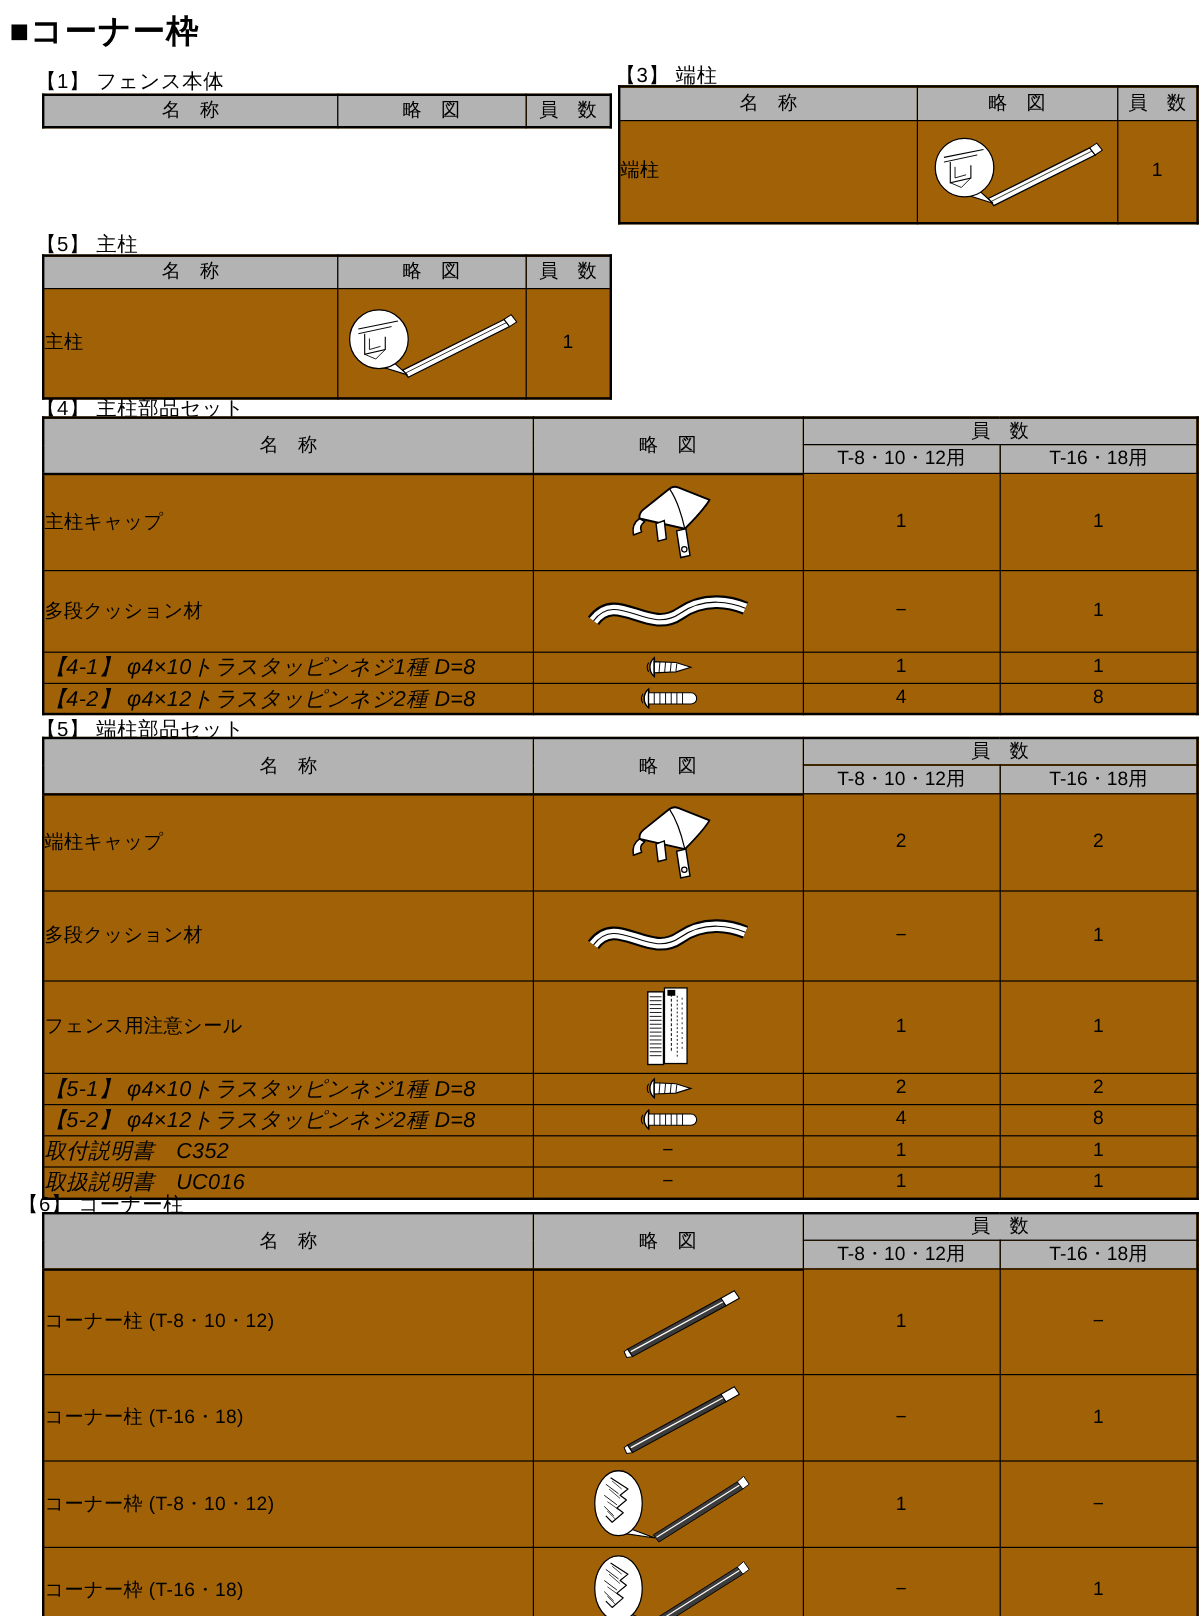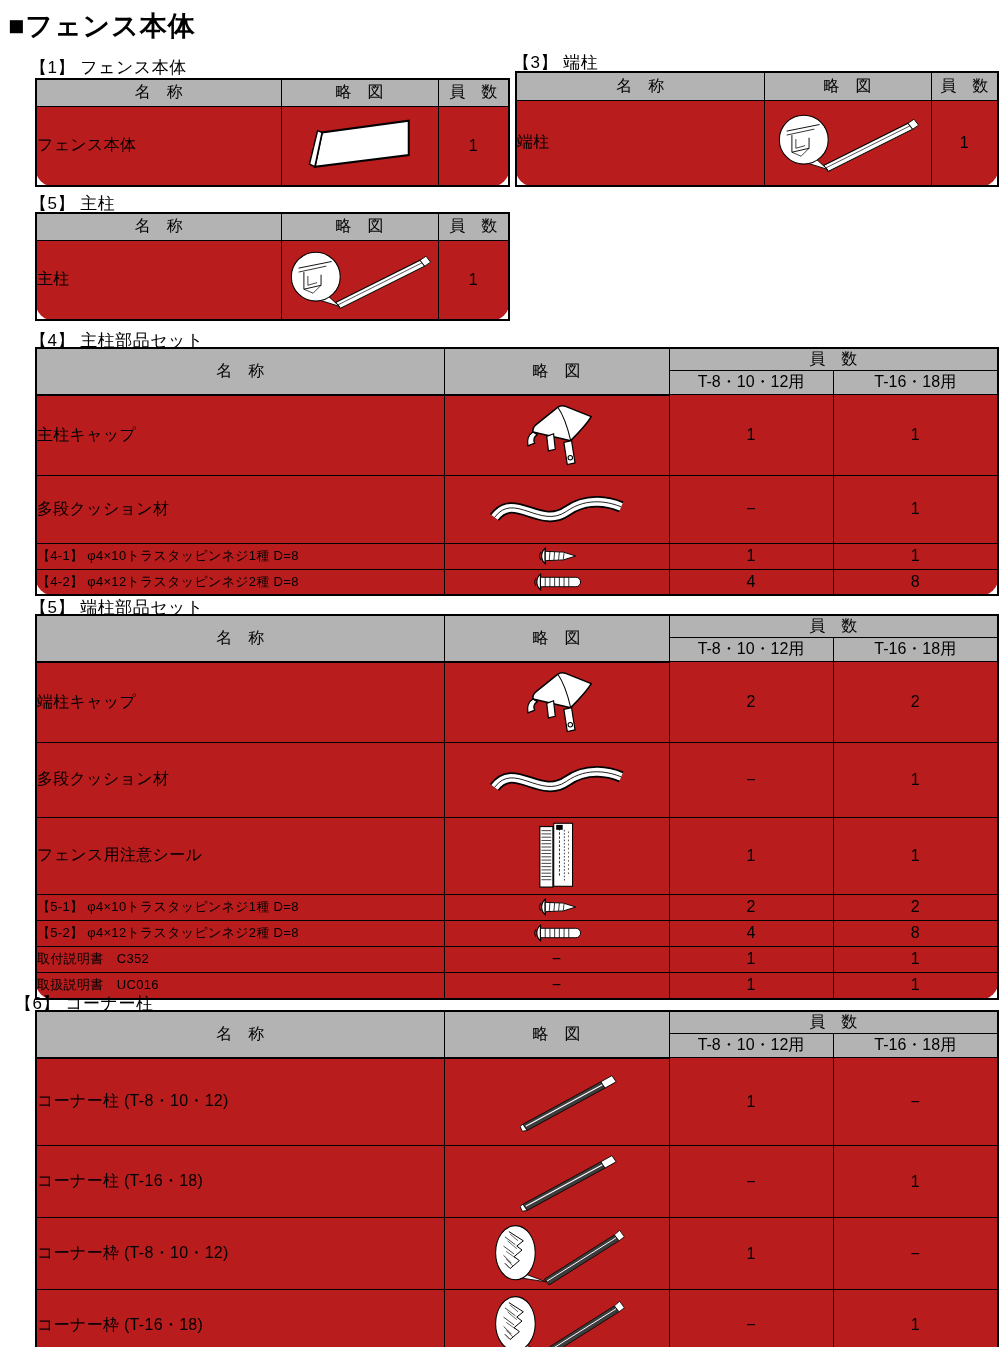--- a/index.html
+++ b/index.html
@@ -24,22 +24,21 @@
     position: absolute;
     font-size: 17px;
     font-weight: 500;
     letter-spacing: 0.5px;
     white-space: nowrap;
   }
   table.tbl {
     position: absolute;
     border-collapse: collapse;
     table-layout: fixed;
-    background: #b91c1c;
-    border-radius: 20px;
+    background: #a16207;
   }
   table.tbl th, table.tbl td {
     border: 1.5px solid #000;
     padding: 0;
     overflow: hidden;
   }
   table.tbl { border: 2.5px solid #000; }
   table.tbl th {
     background: #b3b3b3;
     font-weight: normal;
@@ -49,53 +48,43 @@
   .hdr-bottom th { border-bottom: 2.5px solid #000; }
   td.name {
     text-align: left;
     font-size: 16px;
     padding-left: 10px;
     letter-spacing: 0.3px;
     white-space: nowrap;
   }
   td.diag { text-align: center; vertical-align: middle; font-size: 16px; }
   td.qty { text-align: center; vertical-align: middle; font-size: 16px; }
-  td.name-sm { font-size: 13px; }
+  td.name-sm { font-size: 18px; font-style: italic; }
   svg { display: block; margin: 0 auto; }
   .subhdr { font-size: 15.5px; }
 </style>
 </head>
 <body>
 
 <div id="page">
 
-  <div class="doc-title">■フェンス本体</div>
+  <div class="doc-title">■コーナー枠</div>
 
   <div class="sec-label" style="left:30px; top:56px;">【1】 フェンス本体</div>
   <table class="tbl" style="left:35px; top:78px; width:473px;">
     <colgroup>
         <col style="width:245px">
         <col style="width:157px">
         <col style="width:71px">
       </colgroup>
     <tbody>
         <tr class="hdr-bottom" style="height:27px;">
       <th>名　称</th>
       <th>略　図</th>
       <th>員　数</th>
-    </tr>
-    <tr style="height:80px;">
-      <td class="name">フェンス本体</td>
-      <td class="diag">
-            <svg viewBox="0 0 160 82" width="148" height="74">
-    <polygon points="30,64 38,26 134,13 134,51" fill="#fff" stroke="#000" stroke-width="2.2"></polygon>
-    <polygon points="24,61 30,64 38,26 33,24" fill="#fff" stroke="#000" stroke-width="1.6"></polygon>
-  </svg>
-          </td>
-      <td class="qty">1</td>
     </tr>
   </tbody>
     </table>
 
   <div class="sec-label" style="left:513px; top:51px;">【3】 端柱</div>
   <table class="tbl" style="left:515px; top:71px; width:482px;">
     <colgroup>
         <col style="width:248px">
         <col style="width:167px">
         <col style="width:67px">
@@ -133,21 +122,21 @@
         <col style="width:245px">
         <col style="width:157px">
         <col style="width:71px">
       </colgroup>
     <tbody>
         <tr class="hdr-bottom" style="height:27px;">
       <th>名　称</th>
       <th>略　図</th>
       <th>員　数</th>
     </tr>
-    <tr style="height:80px;">
+    <tr style="height:92px;">
       <td class="name">主柱</td>
       <td class="diag">
             <svg viewBox="0 0 230 100" width="152" height="66">
     <polygon points="78,84 206,20 213,29 85,93" fill="#fff" stroke="#000" stroke-width="1.6"></polygon>
     <line x1="81" y1="88" x2="209" y2="24" stroke="#000" stroke-width="1"></line>
     <polygon points="206,20 213,29 222,23 215,14" fill="#fff" stroke="#000" stroke-width="1.3"></polygon>
     <polygon points="62,70 84,90 52,80" fill="#fff" stroke="#000" stroke-width="1.4"></polygon>
     <circle cx="48" cy="45" r="37" fill="#fff" stroke="#000" stroke-width="1.6"></circle>
     <path d="M22,32 L72,22" stroke="#000" stroke-width="1.4" fill="none"></path>
     <path d="M22,38 L64,29" stroke="#000" stroke-width="1.2" fill="none"></path>

